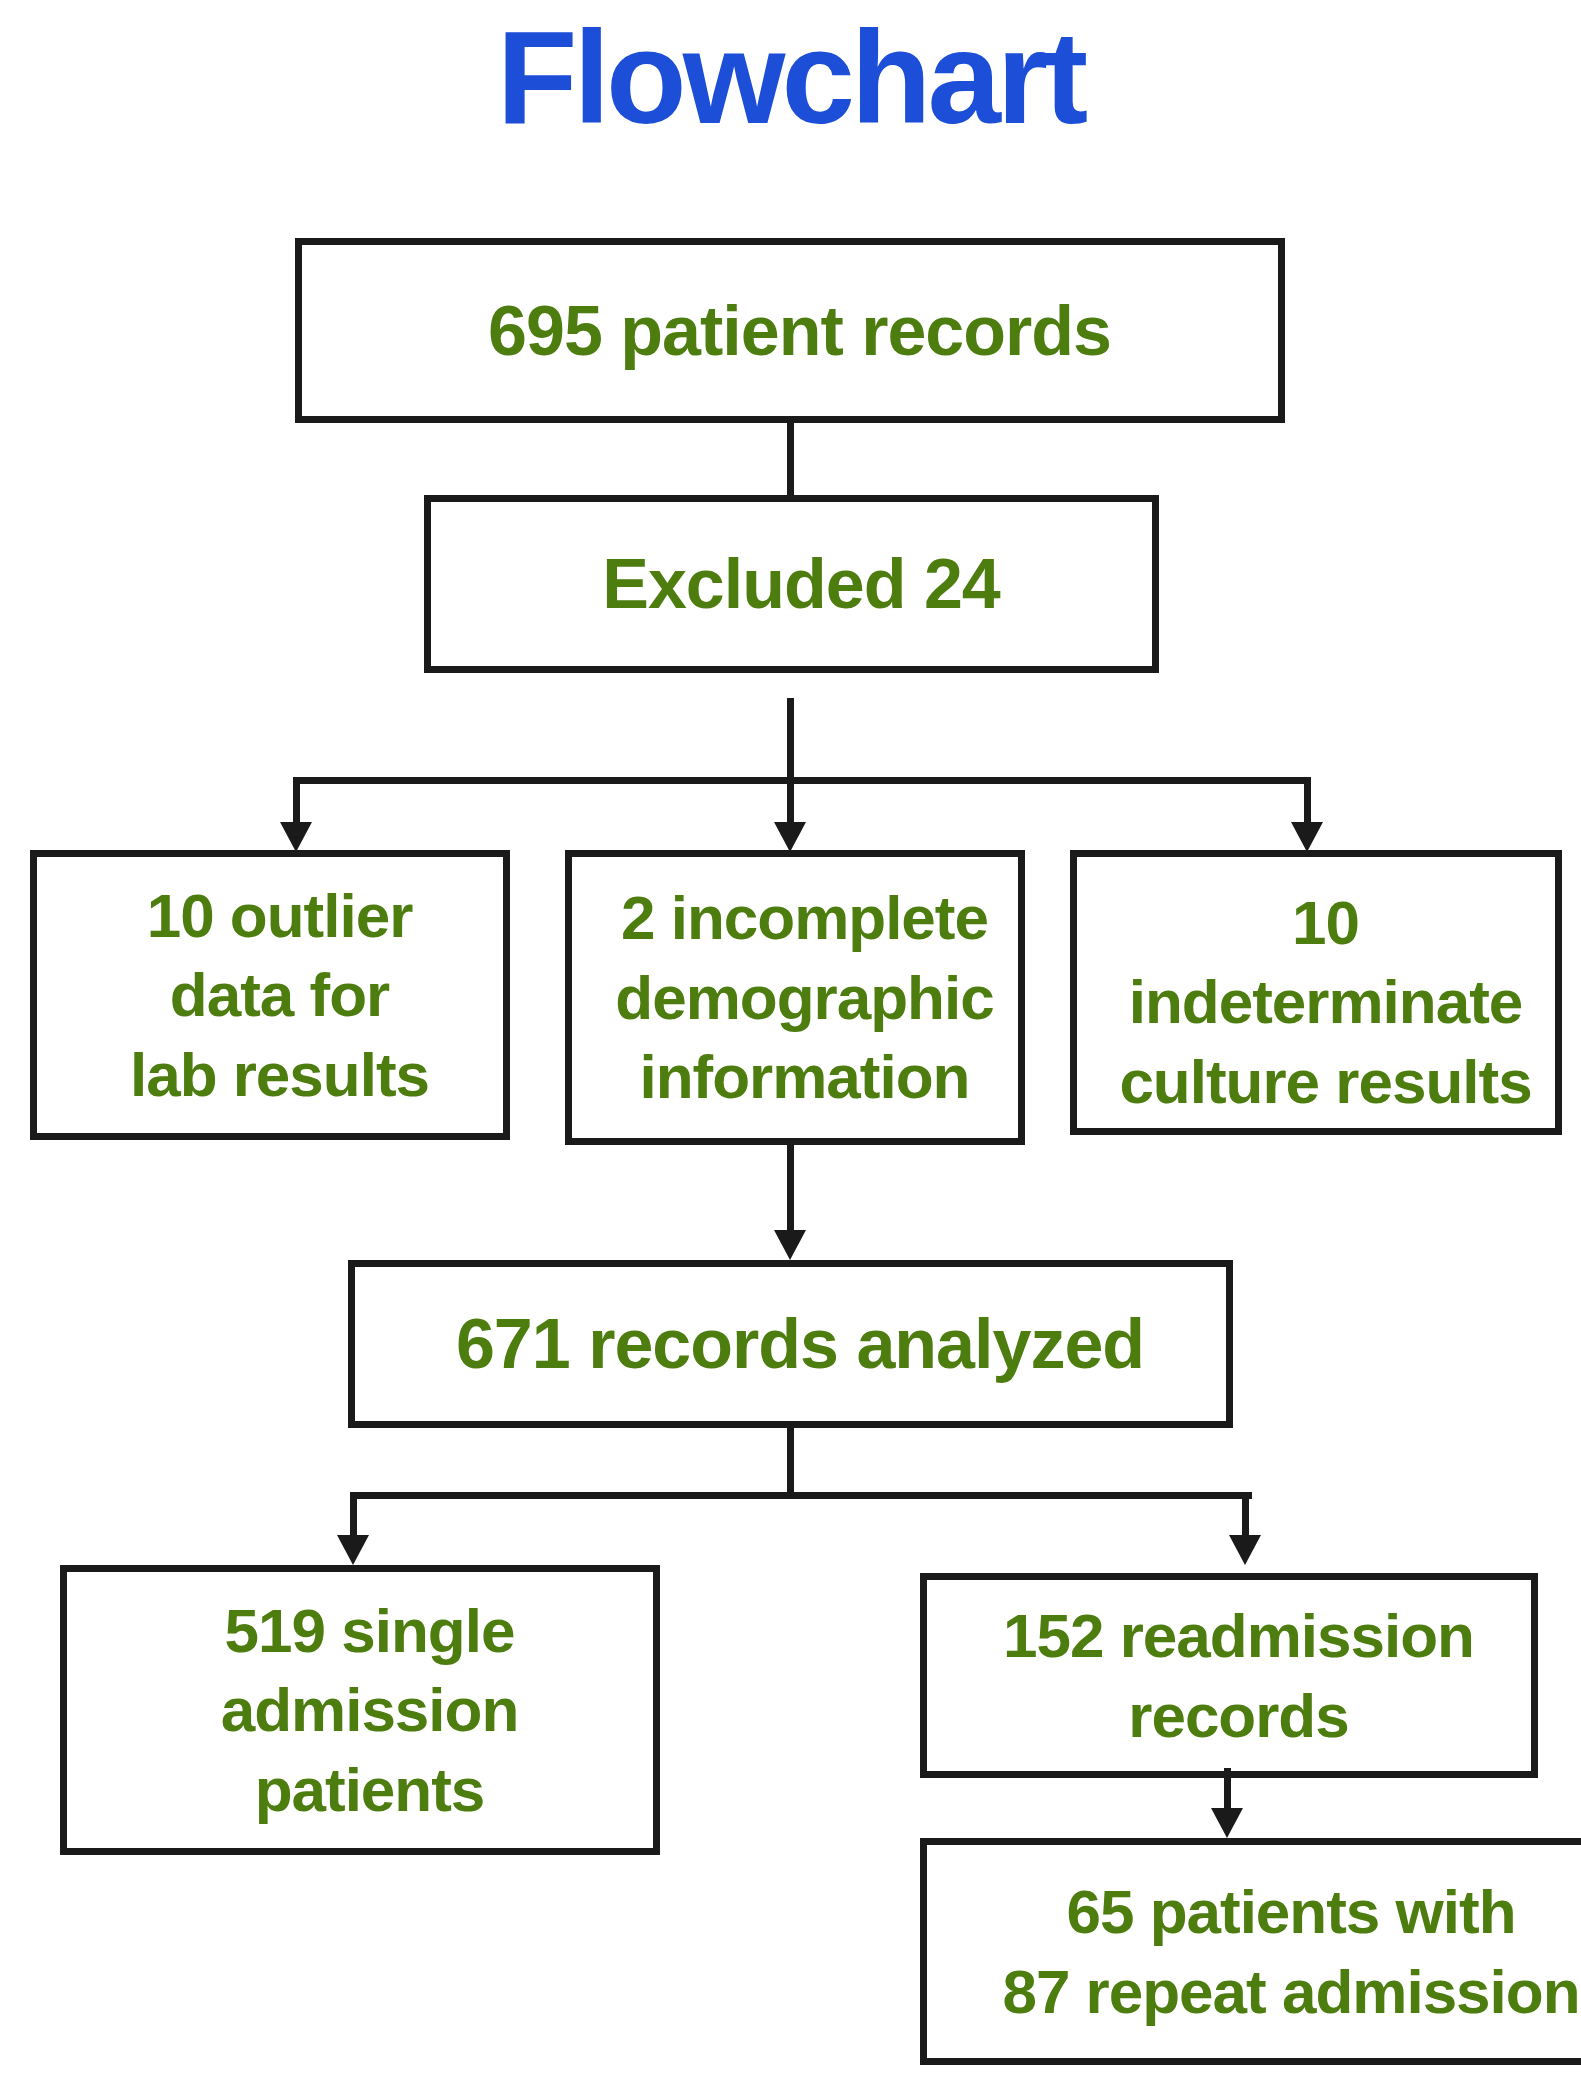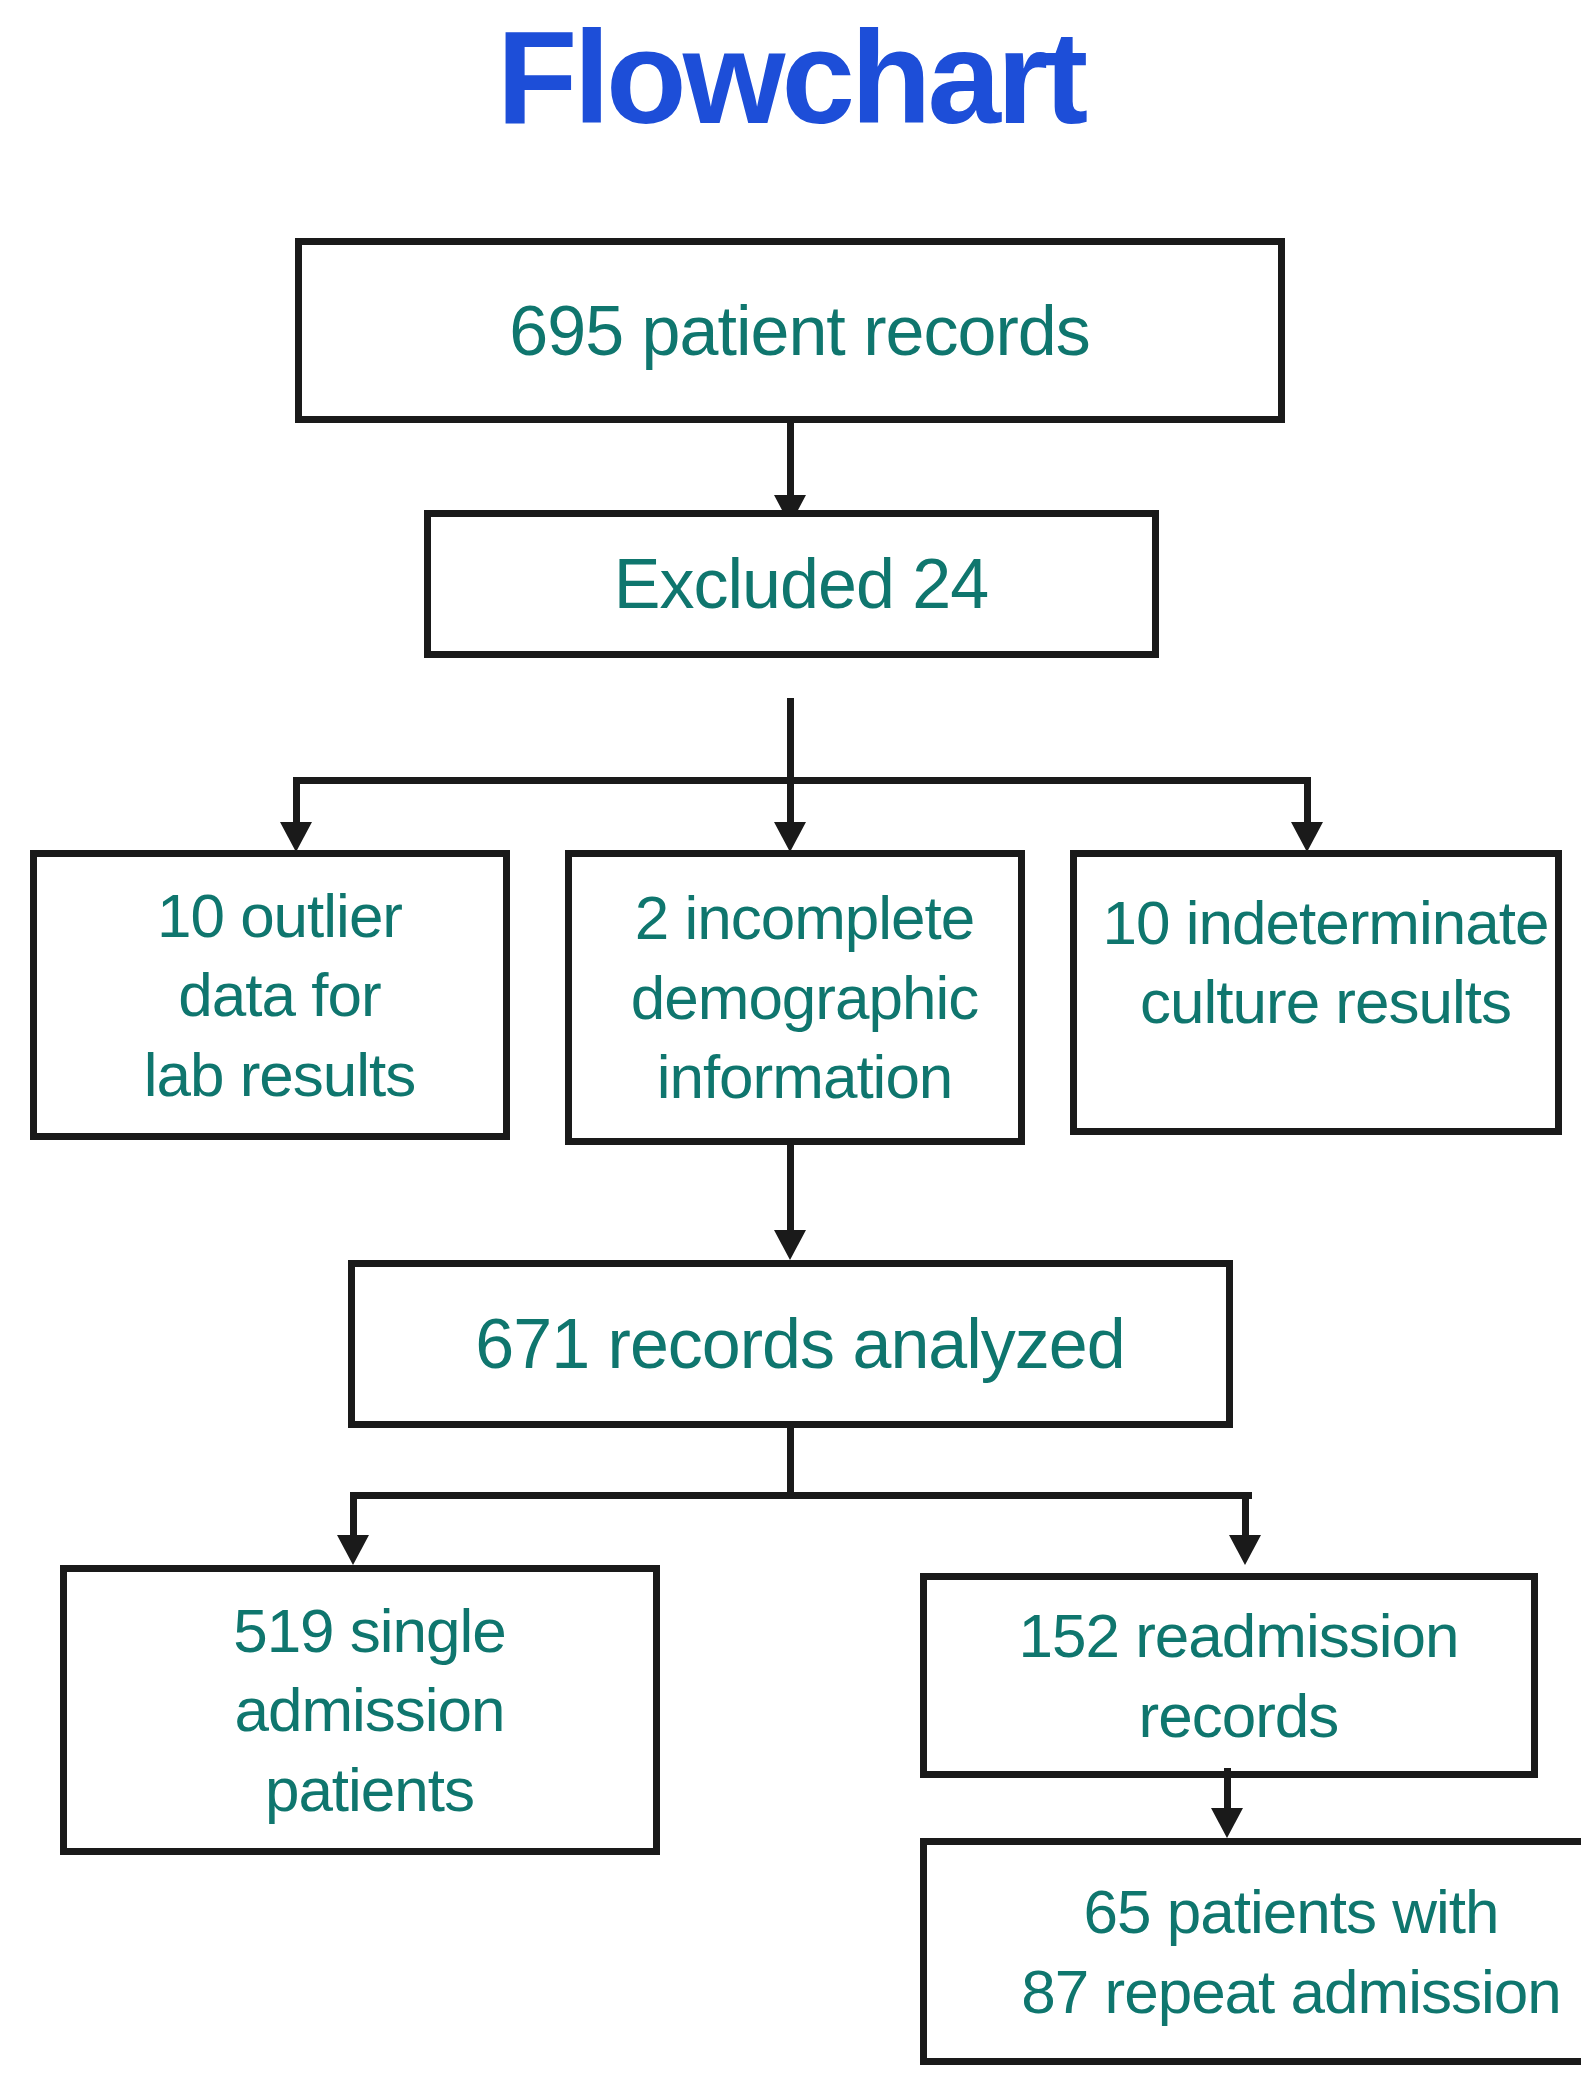--- a/index.html
+++ b/index.html
@@ -30,23 +30,23 @@
   }
   .node {
     position: absolute;
     box-sizing: border-box;
     border: 7px solid #1a1a1a;
     background: #ffffff;
     display: flex;
     align-items: center;
     justify-content: center;
     text-align: center;
-    font-weight: 400;
+    font-weight: 700;
     letter-spacing: -1px;
-    color: #0f766e;
+    color: #4d7c0f;
     padding-left: 19px;
   }
   .node.big { font-size: 70px; }
   .node.small { font-size: 62px; line-height: 1.28; }
   .node.top-align { align-items: flex-start; padding-top: 26px; }
   .lines span { display: block; }
   .vline, .hline {
     position: absolute;
     background: #1a1a1a;
   }
@@ -68,21 +68,21 @@
 
   <h1 class="title">Flowchart</h1>
 
   <div class="node big" style="left:295px; top:238px; width:990px; height:185px;">
     <span class="lbl">695 patient records</span>
   </div>
 
   <div class="vline" style="left:787px; top:423px; height:80px;"></div>
   <div class="arrow" style="left:774px; top:495px;"></div>
 
-  <div class="node big" style="left:424px; top:510px; width:735px; height:148px;text-align:right;">
+  <div class="node big" style="left:424px; top:495px; width:735px; height:178px;text-align:right;">
     <span class="lbl">Excluded 24</span>
   </div>
 
   <div class="vline" style="left:787px; top:698px; height:86px;"></div>
   <div class="hline" style="left:293px; top:777px; width:1018px;"></div>
   <div class="vline" style="left:293px; top:777px; height:55px;"></div>
   <div class="arrow" style="left:280px; top:822px;"></div>
   <div class="vline" style="left:787px; top:777px; height:55px;"></div>
   <div class="arrow" style="left:774px; top:822px;"></div>
   <div class="vline" style="left:1304px; top:777px; height:55px;"></div>

